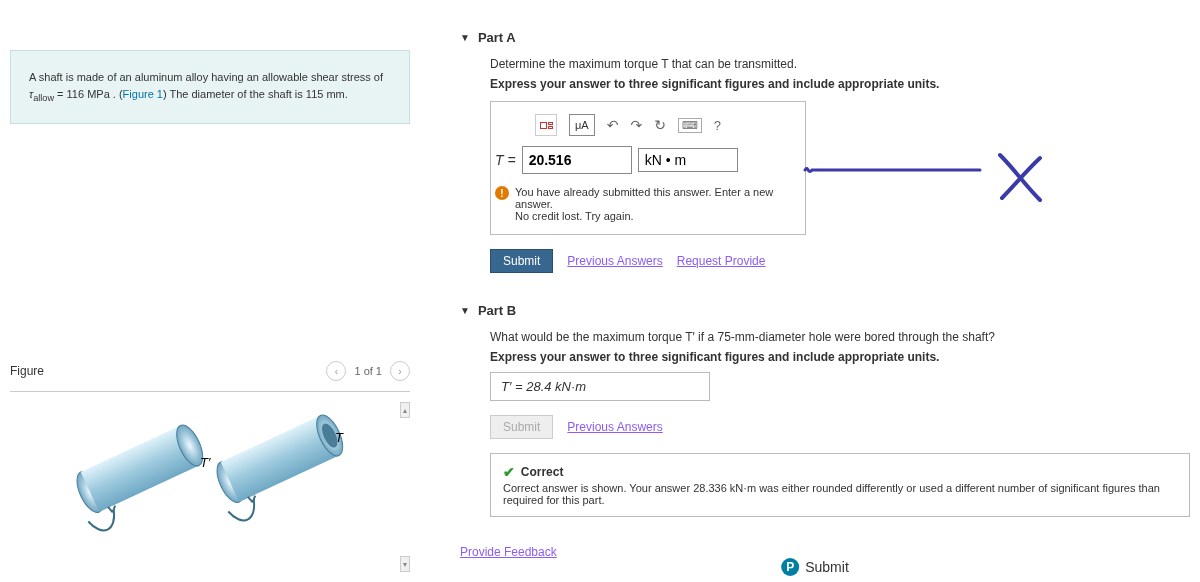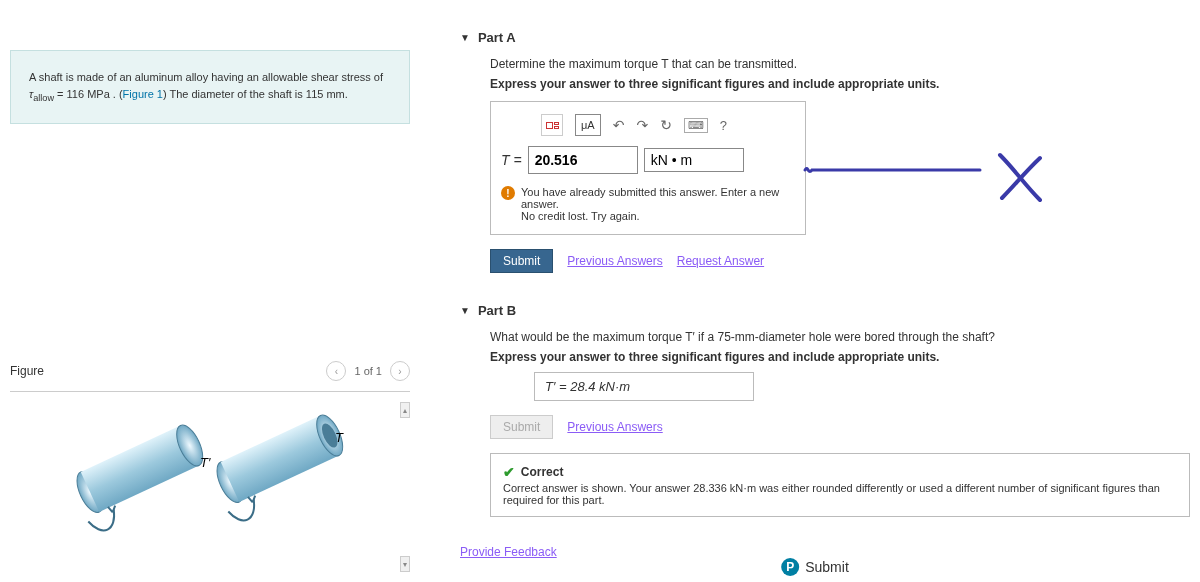--- a/index.html
+++ b/index.html
@@ -18,37 +18,37 @@
   .figure-img-wrap { position: relative; display: flex; justify-content: center; align-items: flex-start; height: 170px; }
   .scroll-handle { position: absolute; right: 0; width: 10px; background: #f0f0f0; border: 1px solid #ccc; display:flex; align-items:center; justify-content:center; font-size:8px; color:#888;}
   .scroll-up { top: 0; height: 16px; }
   .scroll-down { bottom: 0; height: 16px; }
   .right-col { flex: 1; padding: 10px 10px 10px 30px; position: relative; }
   .part-header { display: flex; align-items: center; gap: 8px; font-size: 13px; font-weight: bold; padding: 20px 0 12px 0; }
   .part-header .caret { font-size: 10px; }
   .part-body { padding: 0 0 10px 30px; }
   .instr { font-size: 12px; margin-bottom: 6px; }
   .instr.bold { font-weight: bold; }
-  .answer-box { border: 1px solid #bbb; padding: 12px 10px; margin-top: 10px; width: 316px; }
+  .answer-box { border: 1px solid #bbb; padding: 12px 4px; margin-top: 10px; width: 316px; }
   .toolbar-row { display: flex; align-items: center; gap: 12px; margin-bottom: 10px; padding-left: 40px; }
   .tool-btn { border: 1px solid #ccc; background: #fff; padding: 2px 5px; font-size: 11px; display:flex; align-items:center; justify-content:center; min-width:22px; height:22px; cursor:pointer; }
   .tool-btn.boxed { border:1px solid #888; }
   .tool-btn.templates { background:#fff; display:flex; gap:1px; padding:2px; }
   .templates .mini { width:7px; height:7px; border:1px solid #c33; }
   .input-row { display: flex; align-items: center; gap: 6px; }
   .eq-label { font-style: italic; font-size: 14px; }
   .answer-input { border: 1px solid #888; height: 28px; padding: 2px 6px; font-size: 14px; width: 110px; font-weight: bold; }
   .unit-input { border: 1px solid #888; height: 24px; padding: 2px 6px; font-size: 14px; width: 100px; font-family: Arial; }
   .feedback-row { display:flex; gap:6px; margin-top:12px; font-size:11px; color:#333; align-items:flex-start; }
   .feedback-icon { width:14px; height:14px; border-radius:50%; background:#e07b00; color:#fff; display:flex; align-items:center; justify-content:center; font-size:10px; font-weight:bold; flex-shrink:0; }
   .btn-row { margin-top: 14px; display:flex; align-items:center; gap:14px; }
   .submit-btn { background:#37668f; color:#fff; border:1px solid #2a506f; padding:4px 12px; font-size:12px; cursor:pointer; }
   .submit-btn.disabled { background:#eee; color:#aaa; border-color:#ccc; cursor:default; }
   .link { color:#8b5cf6; text-decoration:underline; cursor:pointer; font-size:12px; }
-  .readonly-answer { border:1px solid #bbb; padding:6px 10px; font-size:13px; width:220px; margin-top:8px;margin-left:44px; }
+  .readonly-answer { border:1px solid #bbb; padding:6px 10px; font-size:13px; width:220px; margin-top:8px; }
   .correct-box { border:1px solid #bbb; padding:10px 12px; margin-top:14px; font-size:11px; }
   .correct-head { display:flex; align-items:center; gap:6px; font-weight:bold; font-size:12px; margin-bottom:2px; }
   .check-icon { color:#2e9b2e; font-size:14px; }
   .provide-fb { margin-top:18px; }
   .pearson { position:absolute; bottom:6px; left:50%; transform:translateX(-50%); display:flex; align-items:center; gap:6px; font-size:14px; color:#333; }
   .pearson-p { width:18px; height:18px; border-radius:50%; background:#007fa3; color:#fff; display:flex; align-items:center; justify-content:center; font-weight:bold; font-size:12px; }
   .hand-x { position:absolute; top:150px; right:150px; width:250px; height:60px; pointer-events:none; }
   svg.shaft { width: 300px; height: 150px; }
 </style>
 </head>
@@ -150,21 +150,21 @@
           <div>
             <span>You have already submitted this answer. Enter a new answer.</span><br>
             <span>No credit lost. Try again.</span>
           </div>
         </div>
       </div>
 
       <div class="btn-row">
         <button class="submit-btn">Submit</button>
         <span class="link">Previous Answers</span>
-        <span class="link">Request Answer</span>
+        <span class="link">Request Provide</span>
       </div>
     </div>
 
     <div class="part-header">
       <span class="caret">▼</span>
       <span>Part B</span>
     </div>
     <div class="part-body">
       <div class="instr">What would be the maximum torque T′ if a 75-mm-diameter hole were bored through the shaft?</div>
       <div class="instr bold">Express your answer to three significant figures and include appropriate units.</div>

